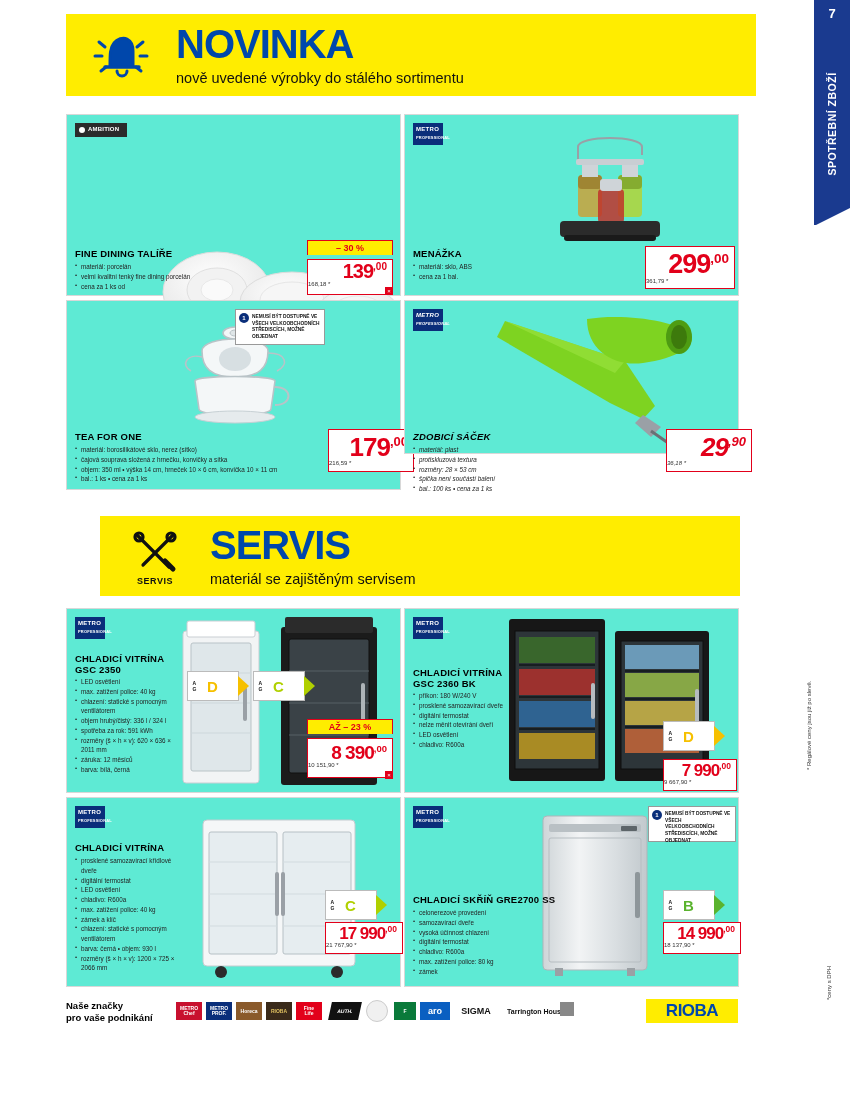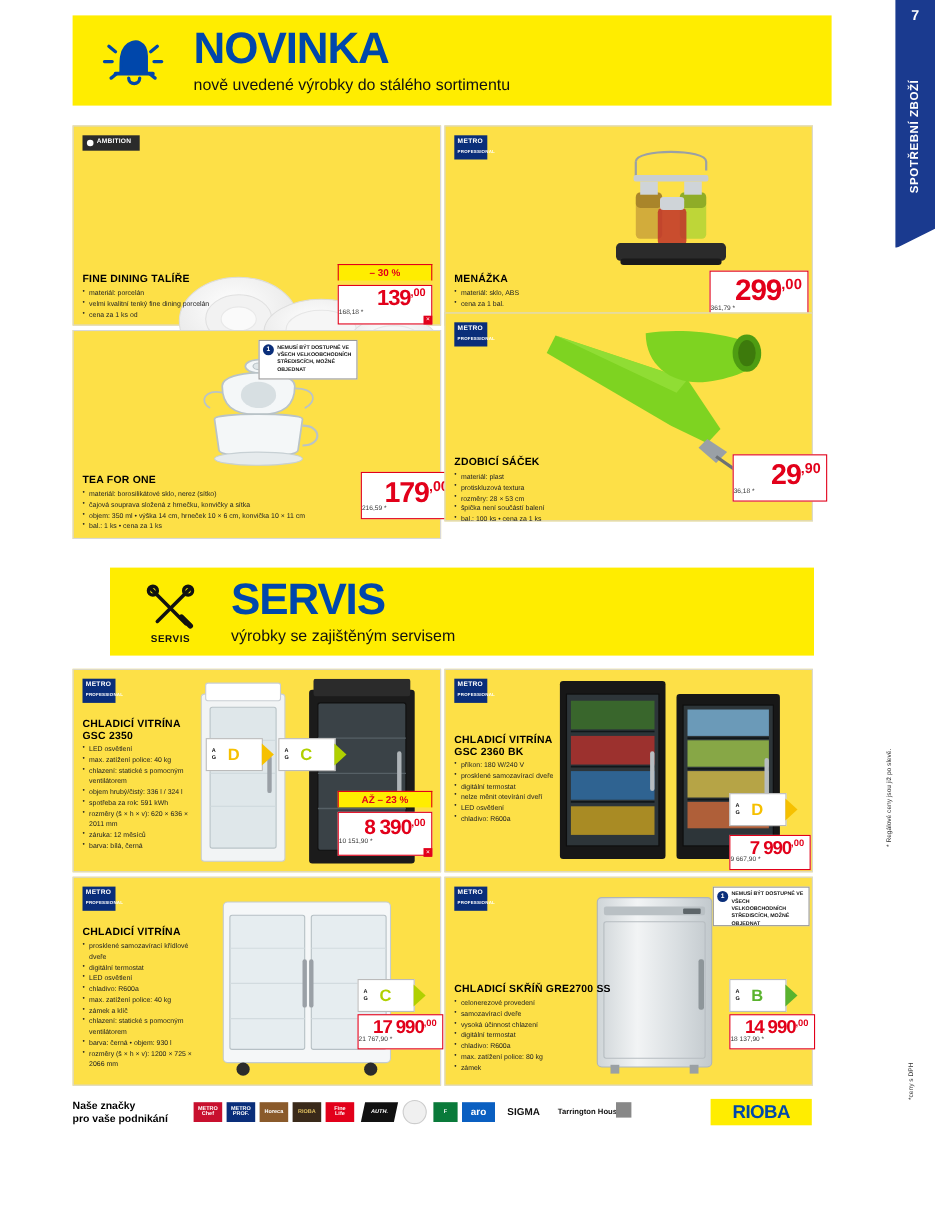--- a/index.html
+++ b/index.html
@@ -46,21 +46,21 @@
     margin:0; font-size:40px; font-weight:bold; color:#0047ab; letter-spacing:-1px;
     line-height:1;
   }
   .banner .btxt p {
     margin:6px 0 0 0; font-size:14.5px; color:#111; font-weight:normal;
   }
   .banner.servis .ico { flex-direction:column; color:#111; }
   .banner.servis .ico .lbl { font-size:9px; font-weight:bold; margin-top:3px; letter-spacing:.5px; }
 
   
-  .card { position:absolute; border:1px solid #d8d8d8; background:#fde047; }
+  .card { position:absolute; border:1px solid #d8d8d8; background:#5eead4; }
 
   .brand {
     position:absolute; width:30px; height:22px; background:#0a2e7a;
     color:#fff; font-size:4.2px; font-weight:bold; line-height:1.25;
     padding:3px 2px 0 3px; letter-spacing:.2px;
   }
   .brand.metro:before {
     content:"METRO"; display:block; font-size:6px; letter-spacing:.3px;
   }
   .brand.metro span { display:block; font-size:4px; margin-top:1px; }
@@ -301,21 +301,21 @@
     </div>
 
     <div class="price" style="left:261px; top:128px; width:86px; height:43px;">
       <div class="big" style="font-size:26px; padding-top:4px;">
         <span>179</span><sup>,00</sup>
       </div>
       <div class="old">216,59 *</div>
     </div>
   </div>
 
-  <div class="card" style="left:404px; top:284px; width:335px; height:190px;">
+  <div class="card" style="left:404px; top:300px; width:335px; height:154px;font-style:italic;">
     <div class="brand metro" style="left:8px; top:8px;">
         <span>PROFESSIONAL</span>
       </div>
 
     <div class="img" style="left:70px; top:10px;">
       <svg width="255" height="150" viewBox="0 0 255 150">
         <g>
           <path d="M30 10 L150 50 L180 95 L168 108 L135 92 L22 26 Z" fill="#7ed321"></path>
           <path d="M30 10 L150 50 L140 62 Z" fill="#95e03a" opacity=".8"></path>
           <path d="M168 104 L186 116 L176 126 L160 112 Z" fill="#9aa0a6"></path>
@@ -356,21 +356,21 @@
           <path d="M44 8 L24 28 M24 28 L14 38"></path>
           <circle cx="10" cy="10" r="4"></circle>
           <circle cx="42" cy="10" r="4"></circle>
         </g>
         <path d="M36 34 l8 8" stroke="#111" stroke-width="5" stroke-linecap="round"></path>
       </svg>
       <div class="lbl">SERVIS</div>
     </div>
     <div class="btxt">
       <h1>SERVIS</h1>
-      <p>výrobky se zajištěným servisem</p>
+      <p>materiál se zajištěným servisem</p>
     </div>
   </div>
 
   <div class="card" style="left:66px; top:608px; width:335px; height:185px;">
     <div class="brand metro" style="left:8px; top:8px;">
         <span>PROFESSIONAL</span>
       </div>
 
     <div class="img" style="left:110px; top:8px;">
       <svg width="210" height="172" viewBox="0 0 210 172">

